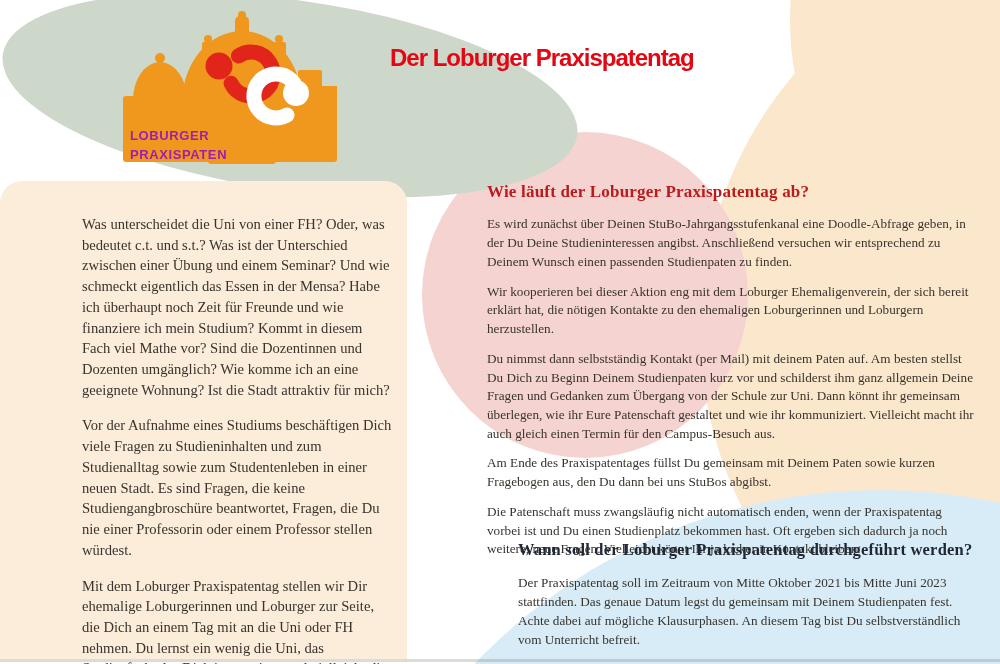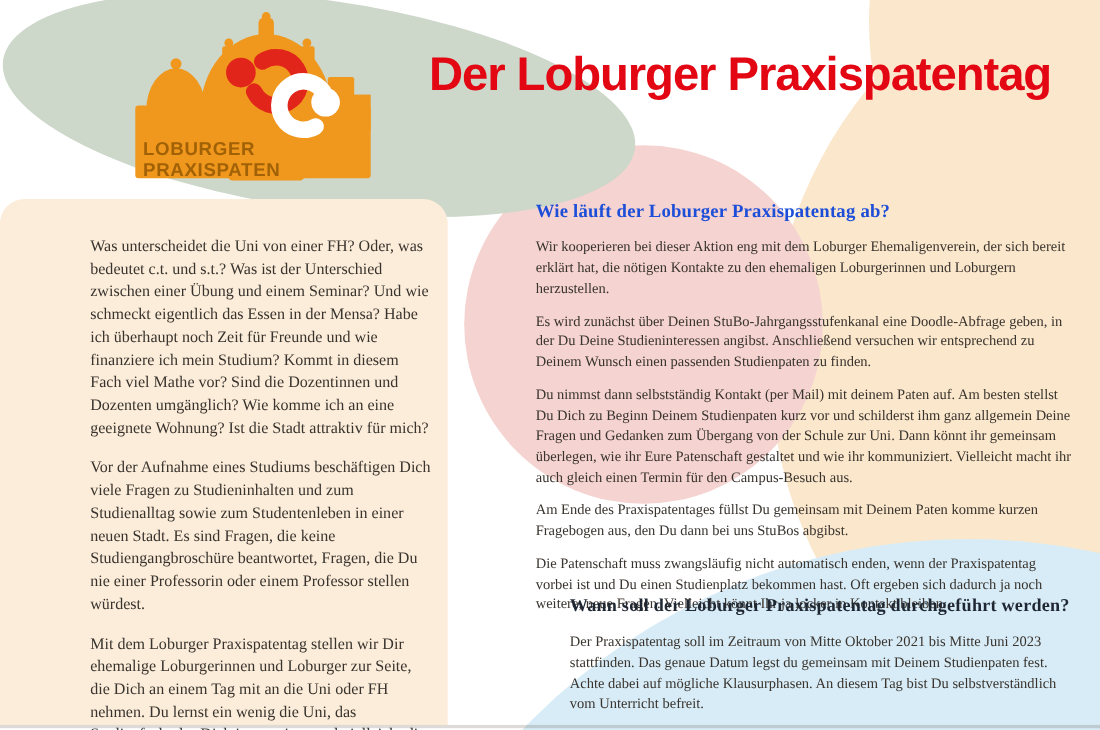--- a/index.html
+++ b/index.html
@@ -20,45 +20,45 @@
     background:#FCEDDA;border-radius:22px 22px 0 0;
   }
   .bottom-edge{
     position:absolute;left:0;top:659px;width:1000px;height:3px;
     background:rgba(100,90,78,0.22);
   }
 
   .logo{position:absolute;left:118px;top:8px;width:224px;height:156px;}
   .logo svg{position:absolute;left:0;top:0;}
   .logo-text{
-    position:absolute;left:12px;color:#a16207;
+    position:absolute;left:12px;color:#a21caf;
     font-family:"Liberation Sans", sans-serif;font-weight:bold;
-    font-size:17px;letter-spacing:0.6px;line-height:19px;
+    font-size:13px;letter-spacing:0.6px;line-height:19px;
   }
   .logo-line1{top:118px;}
   .logo-line2{top:137px;}
 
   .page-title{
     position:absolute;left:390px;top:44px;width:600px;
     color:#E30613;font-family:"Liberation Sans", sans-serif;
-    font-weight:bold;font-size:43px;letter-spacing:-1px;
+    font-weight:bold;font-size:24px;letter-spacing:-1px;
   }
 
   .intro-col{
     position:absolute;left:82px;top:202px;width:312px;
     color:#38332D;font-size:14.6px;line-height:1.42;
   }
   .intro-col p{margin:12px 0 15px 0;}
 
   .how-section{
     position:absolute;left:487px;top:182px;width:490px;
     color:#38332D;font-size:13.2px;line-height:1.42;
   }
   .how-section h2{
-    margin:0 0 13px 0;color:#1d4ed8;font-size:17px;line-height:1.2;
+    margin:0 0 13px 0;color:#b91c1c;font-size:17px;line-height:1.2;
     font-weight:bold;letter-spacing:0.2px;
   }
   .how-section p{margin:0 0 11px 0;}
 
   .when-section{
     position:absolute;left:518px;top:540px;width:458px;
     color:#38332D;font-size:13.2px;line-height:1.45;
   }
   .when-section h2{
     margin:0 0 13px 0;color:#1F2733;font-size:16.5px;line-height:1.2;
@@ -113,24 +113,24 @@
 <div class="page-title">Der Loburger Praxispatentag</div>
 
 <div class="intro-col">
   <p>Was unterscheidet die Uni von einer FH? Oder, was bedeutet c.t. und s.t.? Was ist der Unterschied zwischen einer Übung und einem Seminar? Und wie schmeckt eigentlich das Essen in der Mensa? Habe ich überhaupt noch Zeit für Freunde und wie finanziere ich mein Studium? Kommt in diesem Fach viel Mathe vor? Sind die Dozentinnen und Dozenten umgänglich? Wie komme ich an eine geeignete Wohnung? Ist die Stadt attraktiv für mich?</p>
   <p>Vor der Aufnahme eines Studiums beschäftigen Dich viele Fragen zu Studieninhalten und zum Studienalltag sowie zum Studentenleben in einer neuen Stadt. Es sind Fragen, die keine Studiengangbroschüre beantwortet, Fragen, die Du nie einer Professorin oder einem Professor stellen würdest.</p>
   <p>Mit dem Loburger Praxispatentag stellen wir Dir ehemalige Loburgerinnen und Loburger zur Seite, die Dich an einem Tag mit an die Uni oder FH nehmen. Du lernst ein wenig die Uni, das Studienfach, das Dich interessiert, und vielleicht die Mensa kennen. Du besuchst gemeinsam mit Deinem Paten eine Vorlesung oder ein Seminar sowie eventuell auch die Studienberatung vor Ort. Du erkundest somit gemeinsam mit Deinem Studienpaten den Uni-Campus und bekommst möglicherweise einen kleinen Einblick in den Studienalltag, so wie er ist und erhältst persönliche Informationen aus erster Hand, die Dir helfen, das richtige Studienfach bzw. vielleicht auch die passende Stadt zu finden und den Einstieg ins Studium zu meistern.</p>
 </div>
 
 <div class="how-section">
   <h2>Wie läuft der Loburger Praxispatentag ab?</h2>
+  <p>Es wird zunächst über Deinen StuBo-Jahrgangsstufenkanal eine Doodle-Abfrage geben, in der Du Deine Studieninteressen angibst. Anschließend versuchen wir entsprechend zu Deinem Wunsch einen passenden Studienpaten zu finden.</p>
   <p>Wir kooperieren bei dieser Aktion eng mit dem Loburger Ehemaligenverein, der sich bereit erklärt hat, die nötigen Kontakte zu den ehemaligen Loburgerinnen und Loburgern herzustellen.</p>
-  <p>Es wird zunächst über Deinen StuBo-Jahrgangsstufenkanal eine Doodle-Abfrage geben, in der Du Deine Studieninteressen angibst. Anschließend versuchen wir entsprechend zu Deinem Wunsch einen passenden Studienpaten zu finden.</p>
   <p>Du nimmst dann selbstständig Kontakt (per Mail) mit deinem Paten auf. Am besten stellst Du Dich zu Beginn Deinem Studienpaten kurz vor und schilderst ihm ganz allgemein Deine Fragen und Gedanken zum Übergang von der Schule zur Uni. Dann könnt ihr gemeinsam überlegen, wie ihr Eure Patenschaft gestaltet und wie ihr kommuniziert. Vielleicht macht ihr auch gleich einen Termin für den Campus-Besuch aus.</p>
-  <p>Am Ende des Praxispatentages füllst Du gemeinsam mit Deinem Paten komme kurzen Fragebogen aus, den Du dann bei uns StuBos abgibst.</p>
+  <p>Am Ende des Praxispatentages füllst Du gemeinsam mit Deinem Paten sowie kurzen Fragebogen aus, den Du dann bei uns StuBos abgibst.</p>
   <p>Die Patenschaft muss zwangsläufig nicht automatisch enden, wenn der Praxispatentag vorbei ist und Du einen Studienplatz bekommen hast. Oft ergeben sich dadurch ja noch weitere, neue Fragen. Vielleicht könnt Ihr ja locker in Kontakt bleiben.</p>
 </div>
 
 <div class="when-section">
   <h2>Wann soll der Loburger Praxispatentag durchgeführt werden?</h2>
   <p>Der Praxispatentag soll im Zeitraum von Mitte Oktober 2021 bis Mitte Juni 2023 stattfinden. Das genaue Datum legst du gemeinsam mit Deinem Studienpaten fest. Achte dabei auf mögliche Klausurphasen. An diesem Tag bist Du selbstverständlich vom Unterricht befreit.</p>
 </div>
 
 <div class="bottom-edge"></div>
 

